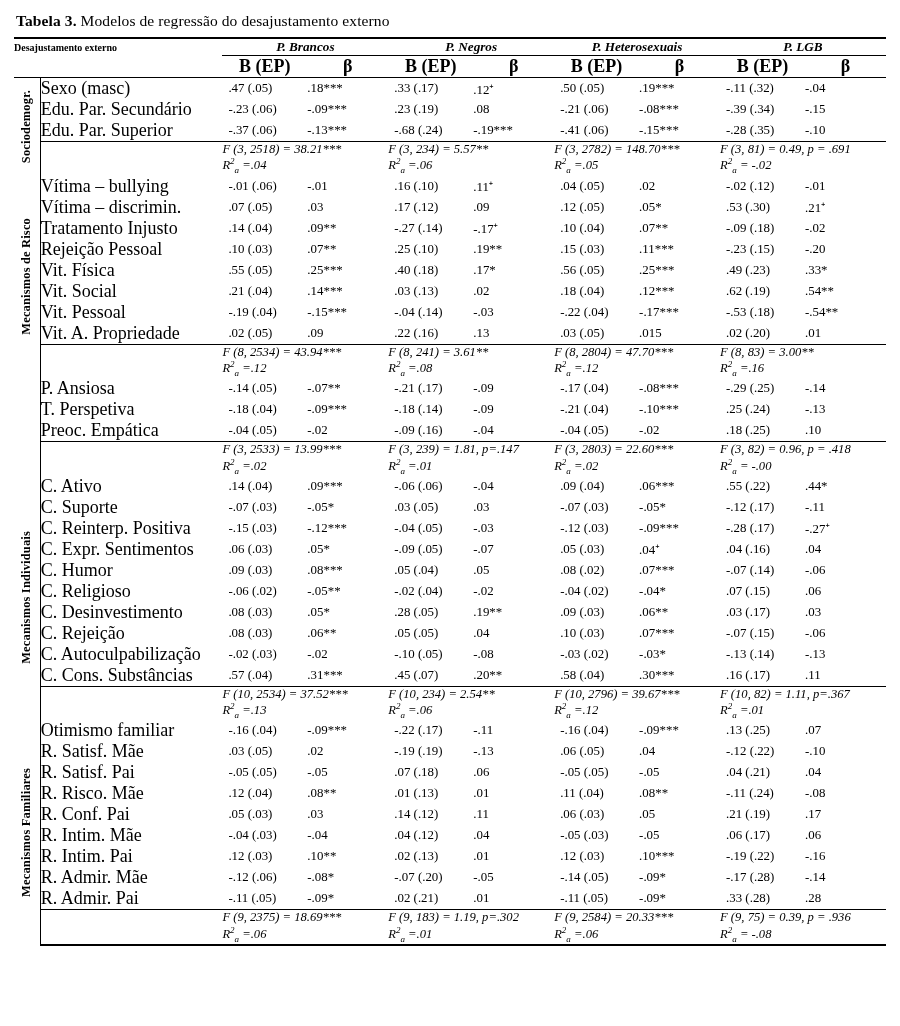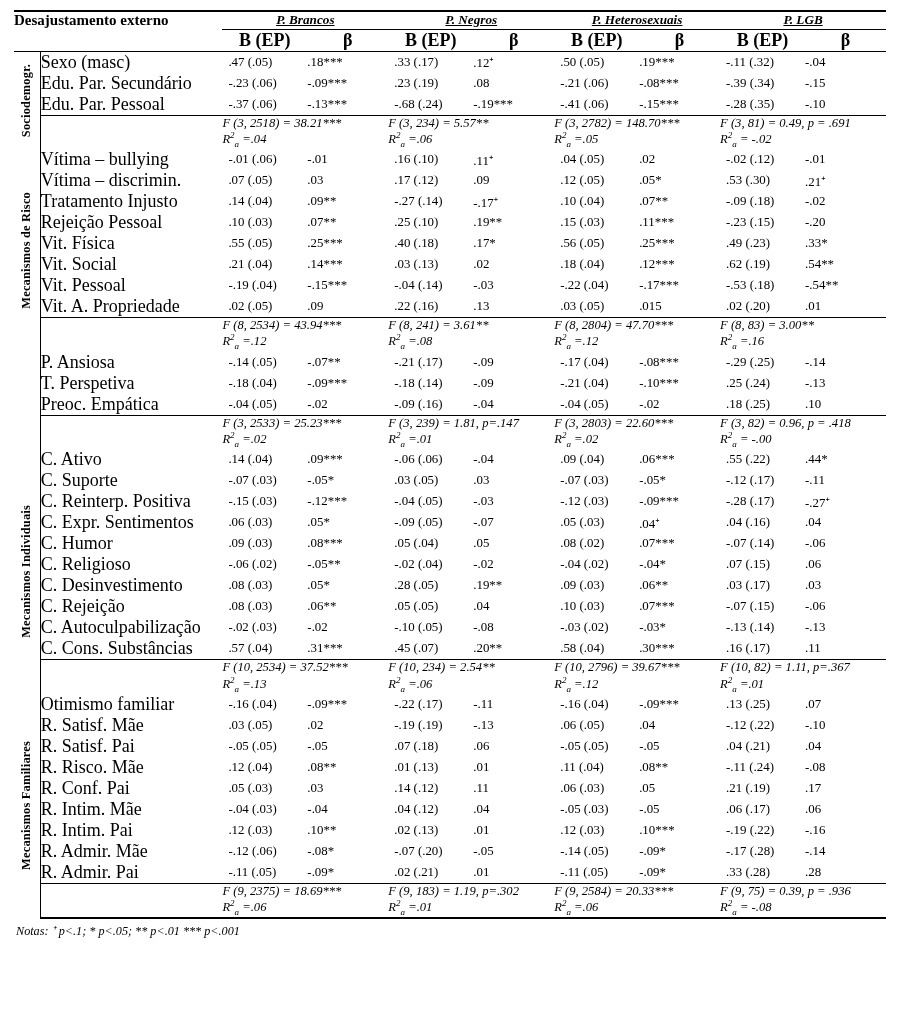--- a/index.html
+++ b/index.html
@@ -43,31 +43,30 @@
   col.labelc { width: 180px; }
   col.b { width: 84px; }
   col.beta { width: 80px; }
 
   .hdr-group {
     text-align: center;
     font-style: italic;
     font-weight: bold;
     font-size: 13.2px;
     padding: 4px 0 2px 0;
-    text-decoration: underline;
   }
   .hdr-sub {
     text-align: center;
     font-weight: bold;
     font-size: 18px;
     padding: 1px 0 4px 0;
   }
   .hdr-first {
     font-weight: bold;
-    font-size: 15px;
+    font-size: 10px;
     padding-left: 4px;
     text-align: left;
   }
   .grp-underline {
     border-bottom: 1px solid #000;
   }
 
   td.rowlabel {
     padding: 1.5px 0 1.5px 10px;
     text-align: left;
@@ -114,20 +113,23 @@
     padding: 3px 0 0 2px;
   }
   sub { font-size: 9px; }
   .sep td { border-top: 1px solid #000; }
 </style>
 </head>
 <body>
 
 <div class="page">
 
+  <div class="caption">
+    <b>Tabela 3.</b><span> Modelos de regressão do desajustamento externo</span>
+  </div>
 
   <table class="main">
     <colgroup>
       <col class="side">
         <col class="labelc">
       <col class="b">
         <col class="beta">
       <col class="b">
         <col class="beta">
       <col class="b">
@@ -173,21 +175,21 @@
           <td class="val b">-.23 (.06)</td>
           <td class="val">-.09***</td>
           <td class="val b">.23 (.19)</td>
           <td class="val">.08</td>
           <td class="val b">-.21 (.06)</td>
           <td class="val">-.08***</td>
           <td class="val b">-.39 (.34)</td>
           <td class="val">-.15</td>
         </tr>
         <tr>
-          <td class="rowlabel">Edu. Par. Pessoal</td>
+          <td class="rowlabel">Edu. Par. Superior</td>
           <td class="val b">-.37 (.06)</td>
           <td class="val">-.13***</td>
           <td class="val b">-.68 (.24)</td>
           <td class="val">-.19***</td>
           <td class="val b">-.41 (.06)</td>
           <td class="val">-.15***</td>
           <td class="val b">-.28 (.35)</td>
           <td class="val">-.10</td>
         </tr>
         <tr class="sep">
@@ -351,21 +353,21 @@
           <td class="val b">-.09 (.16)</td>
           <td class="val">-.04</td>
           <td class="val b">-.04 (.05)</td>
           <td class="val">-.02</td>
           <td class="val b">.18 (.25)</td>
           <td class="val">.10</td>
         </tr>
         <tr class="sep">
           <td></td>
           <td colspan="2" class="stat statcell">
-            <div class="line1">F (3, 2533) = 25.23***</div>
+            <div class="line1">F (3, 2533) = 13.99***</div>
             <div class="line2 r2">R<sup style="font-size:9px">2</sup><sub>a</sub> =.02</div>
           </td>
           <td colspan="2" class="stat statcell">
             <div class="line1">F (3, 239) = 1.81, p=.147</div>
             <div class="line2 r2">R<sup style="font-size:9px">2</sup><sub>a</sub> =.01</div>
           </td>
           <td colspan="2" class="stat statcell">
             <div class="line1">F (3, 2803) = 22.60***</div>
             <div class="line2 r2">R<sup style="font-size:9px">2</sup><sub>a</sub> =.02</div>
           </td>
@@ -623,14 +625,13 @@
             <div class="line2 r2">R<sup style="font-size:9px">2</sup><sub>a</sub> =.06</div>
           </td>
           <td colspan="2" class="stat statcell">
             <div class="line1">F (9, 75) = 0.39, p = .936</div>
             <div class="line2 r2">R<sup style="font-size:9px">2</sup><sub>a</sub> = -.08</div>
           </td>
         </tr>
       </tbody>
   </table>
 
-  <div class="notes">Notas: ⁺ p&lt;.1; * p&lt;.05; ** p&lt;.01 *** p&lt;.001</div>
 </div>
 
 </body></html>

